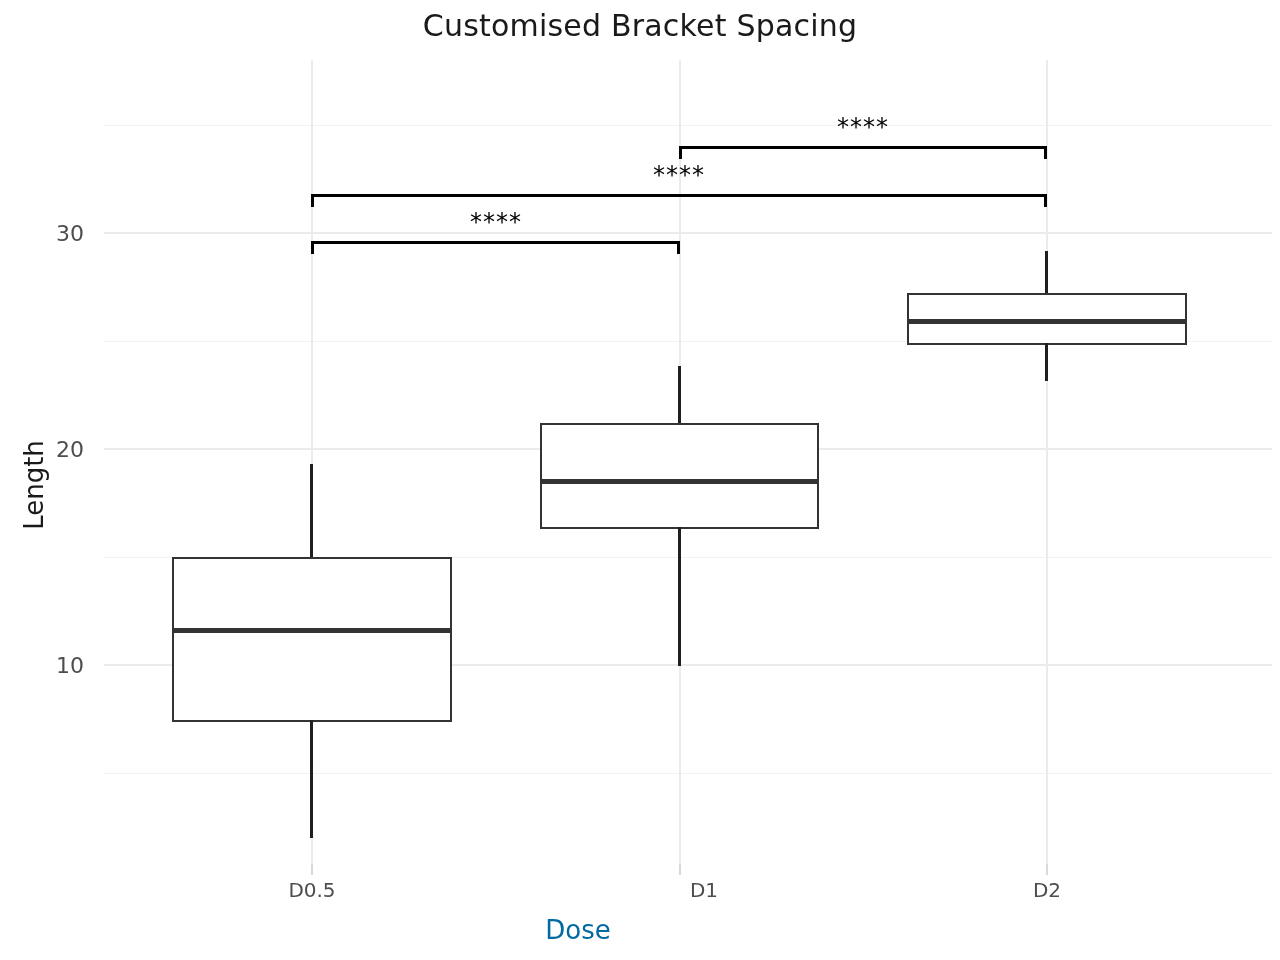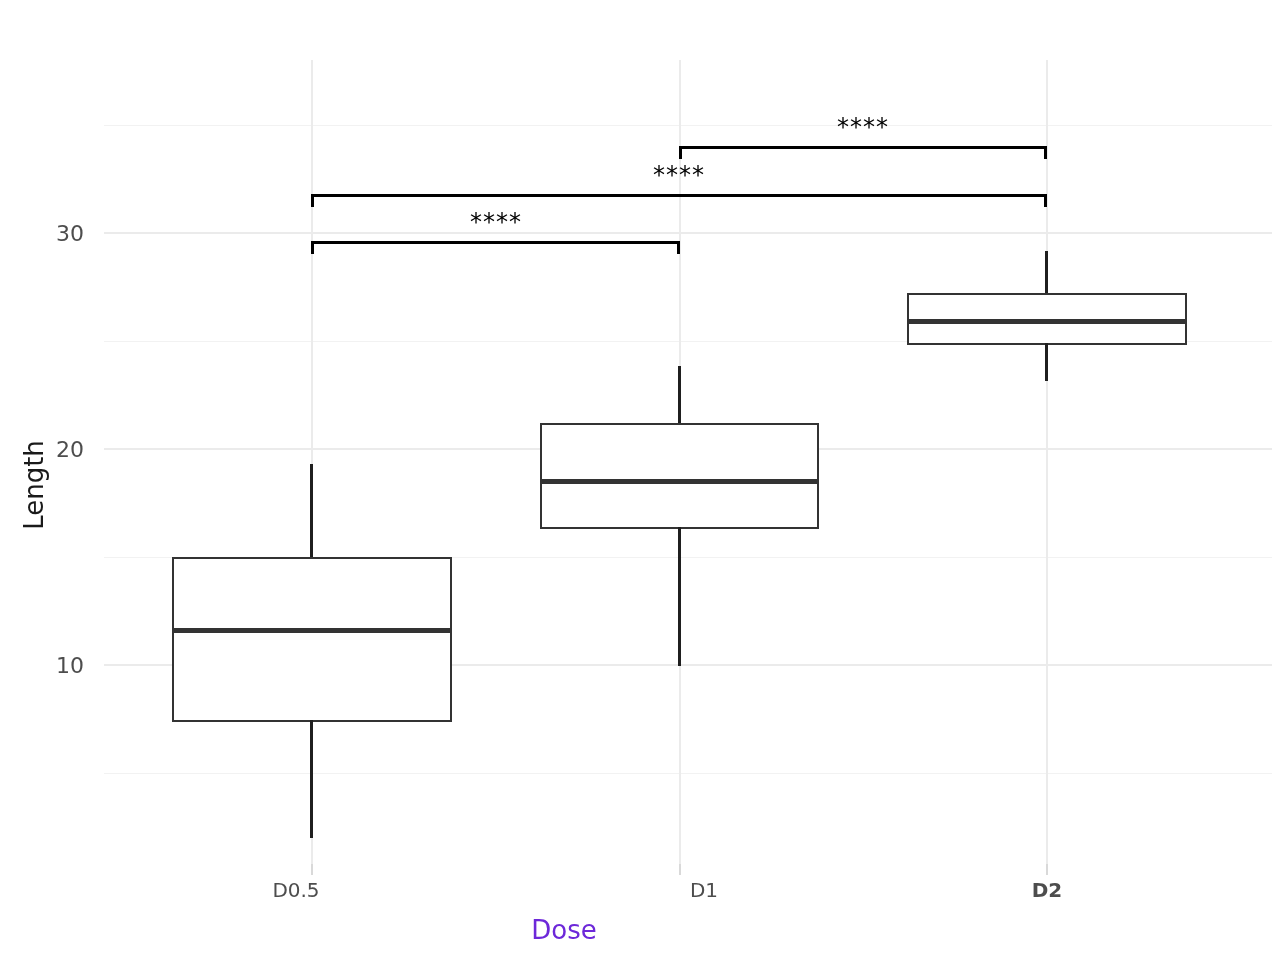--- a/index.html
+++ b/index.html
@@ -81,21 +81,22 @@
     color: #1a1a1a;
     transform: rotate(-90deg);
   }
   #xlab {
     position: absolute;
     left: 0;
     top: 915px;
     width: 1128px;
     text-align: center;
     font-size: 26px;
-    color: #6d28d9;
+    color: #0369a1;
+    padding-left: 14px;
   }
   .box-rect {
     position: absolute;
     border: 2px solid #333333;
     background: #ffffff;
     box-sizing: border-box;
   }
   .median-line {
     position: absolute;
     height: 5px;
@@ -123,20 +124,21 @@
     letter-spacing: 1px;
     transform: translate(-50%, -100%);
     white-space: nowrap;
   }
 </style>
 </head>
 <body>
 
 <div id="plot-root">
 
+  <div id="plot-title">Customised Bracket Spacing</div>
 
   <div class="panel">
 
     <div class="gridline-h minor" style="top:125px;"></div>
     <div class="gridline-h minor" style="top:341px;"></div>
     <div class="gridline-h minor" style="top:557px;"></div>
     <div class="gridline-h minor" style="top:773px;"></div>
 
     <div class="gridline-h" style="top:232px;"></div>
     <div class="gridline-h" style="top:448px;"></div>
@@ -174,19 +176,19 @@
 
   <div class="ytick-label" style="top:233px;">30</div>
   <div class="ytick-label" style="top:449px;">20</div>
   <div class="ytick-label" style="top:665px;">10</div>
   <div id="ylab">Length</div>
 
   <div class="xtick-mark" style="left:311px;"></div>
   <div class="xtick-mark" style="left:679px;"></div>
   <div class="xtick-mark" style="left:1046px;"></div>
 
-  <div class="xtick-label" style="left:216px;">D0.5</div>
+  <div class="xtick-label" style="left:232px;">D0.5</div>
   <div class="xtick-label" style="left:624px;">D1</div>
-  <div class="xtick-label" style="left:967px;font-weight:bold;">D2</div>
+  <div class="xtick-label" style="left:967px;">D2</div>
 
   <div id="xlab">Dose</div>
 
 </div>
 
 </body></html>

